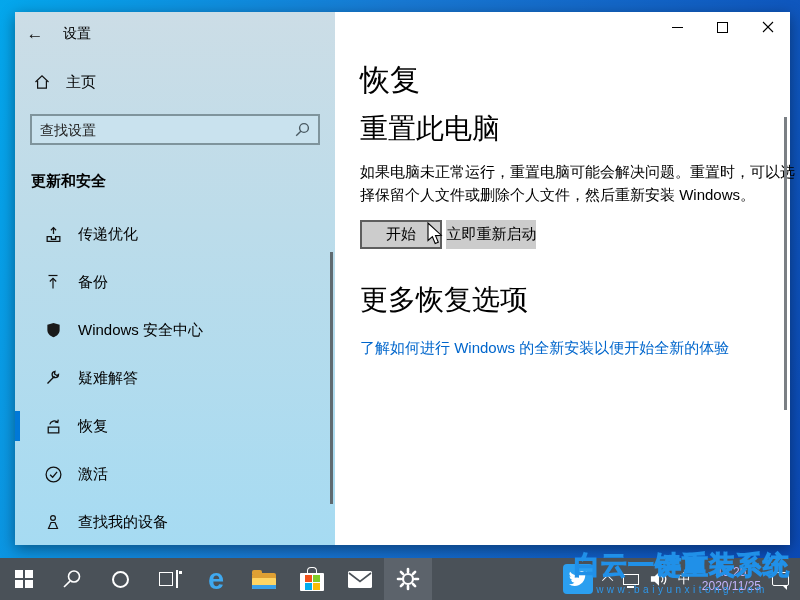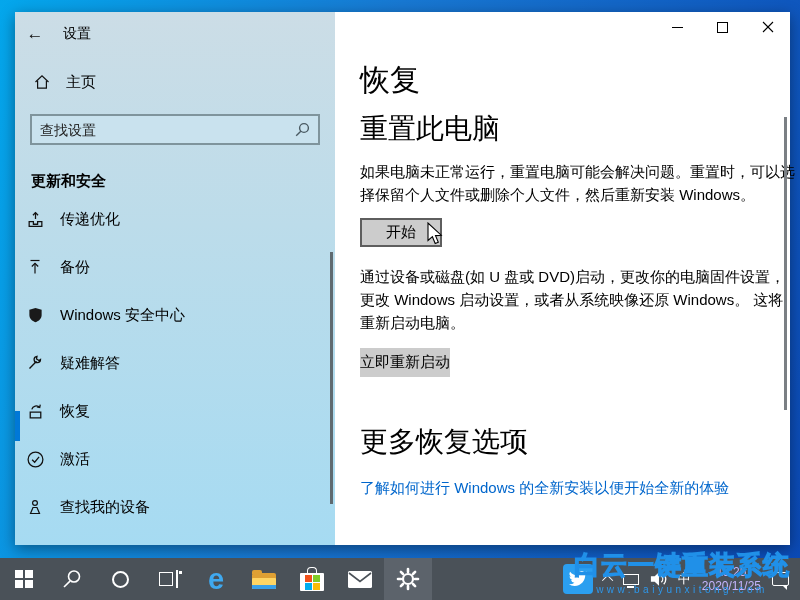--- a/index.html
+++ b/index.html
@@ -20,38 +20,38 @@
   .home-row { position:absolute; top:61px; left:18px; display:flex; align-items:flex-start; }
   .home-row .label { margin-left:15px; font-size:15px; color:#000; }
   .searchbox { position:absolute; top:102px; left:15px; width:290px; height:31px;
                border:2px solid #7f949c; background:#c9e2ee; display:flex; align-items:center; }
   .searchbox input { flex:1; border:0; background:transparent; outline:none; font-size:14px;
                      padding:0 8px; color:#111; font-family:inherit; }
   .searchbox input::placeholder { color:#222; opacity:1; }
   .searchbox .mag { margin-right:8px; display:flex; }
   .section-title { position:absolute; top:160px; left:16px; font-size:15px; font-weight:bold; color:#000; }
   .nav { position:absolute; top:198px; left:0; right:0; }
-  .nav-item { position:relative; height:48px; display:flex; align-items:flex-start; padding-left:9px; cursor:default; }
+  .nav-item { position:relative; height:48px; display:flex; align-items:center; padding-left:27px; cursor:default; }
   .nav-item .icon { width:22px; display:flex; justify-content:center; }
   .nav-item .label { margin-left:14px; font-size:15px; color:#000; white-space:nowrap; }
   .nav-item.selected .sel-bar { position:absolute; left:0; top:9px; width:5px; height:30px; background:#0078d7; }
   .sidebar-scroll { position:absolute; right:2px; top:240px; width:3px; height:252px; background:#5f6a70; }
 
   
   .content-pane { position:relative; flex:1; background:#fff; }
   .win-controls { position:absolute; top:0; right:0; display:flex; }
   .wc-btn { width:45px; height:30px; display:flex; align-items:center; justify-content:center; }
   .min-glyph { width:11px; border-top:1px solid #000; }
   .max-glyph { width:11px; height:11px; border:1px solid #000; }
   .content { position:absolute; left:25px; top:50px; width:436px; }
   .page-title { font-size:30px; font-weight:normal; line-height:36px; color:#000; }
   .sec-h { font-size:28px; font-weight:normal; color:#000; line-height:26px; }
   .sec-h.reset { margin-top:18px; }
   .sec-h.adv   { margin-top:50px; }
-  .sec-h.more  { margin-top:52px; }
+  .sec-h.more  { margin-top:40px;font-family:Liberation Mono, monospace; }
   .body-text { margin-top:18px; font-size:15px; line-height:23px; color:#000; }
   .btn { display:inline-block; margin-top:12px; background:#cccccc; border:0; font-size:15px;
          color:#000; padding:5px 24px; font-family:inherit; cursor:default; }
   .btn.focused { border:2px solid #5e5e5e; padding:3px 24px; }
   .btn.wide { margin-top:14px; padding:5px 0; }
   .link { display:inline-block; margin-top:24px; font-size:15px; color:#0066cc; text-decoration:none; }
   .content-scroll { position:absolute; right:3px; top:105px; width:3px; height:293px; background:#7a7f84; }
 
   
   .taskbar { position:absolute; left:0; top:558px; width:800px; height:42px; background:#4a5158;
@@ -220,21 +220,20 @@
         </div>
       </div>
 
       <div class="content">
         <h1 class="page-title">恢复</h1>
 
         <h2 class="sec-h reset">重置此电脑</h2>
         <p class="body-text">如果电脑未正常运行，重置电脑可能会解决问题。重置时，可以选择保留个人文件或删除个人文件，然后重新安装 Windows。</p>
         <button class="btn focused">开始</button>
 
-        <p class="body-text">通过设备或磁盘(如 U 盘或 DVD)启动，更改你的电脑固件设置，更改 Windows 启动设置，或者从系统映像还原 Windows。 这将重新启动电脑。</p>
         <button class="btn wide">立即重新启动</button>
 
         <h2 class="sec-h more">更多恢复选项</h2>
         <a class="link" href="#">了解如何进行 Windows 的全新安装以便开始全新的体验</a>
       </div>
 
       <div class="content-scroll"></div>
     </div>
   </div>
 

